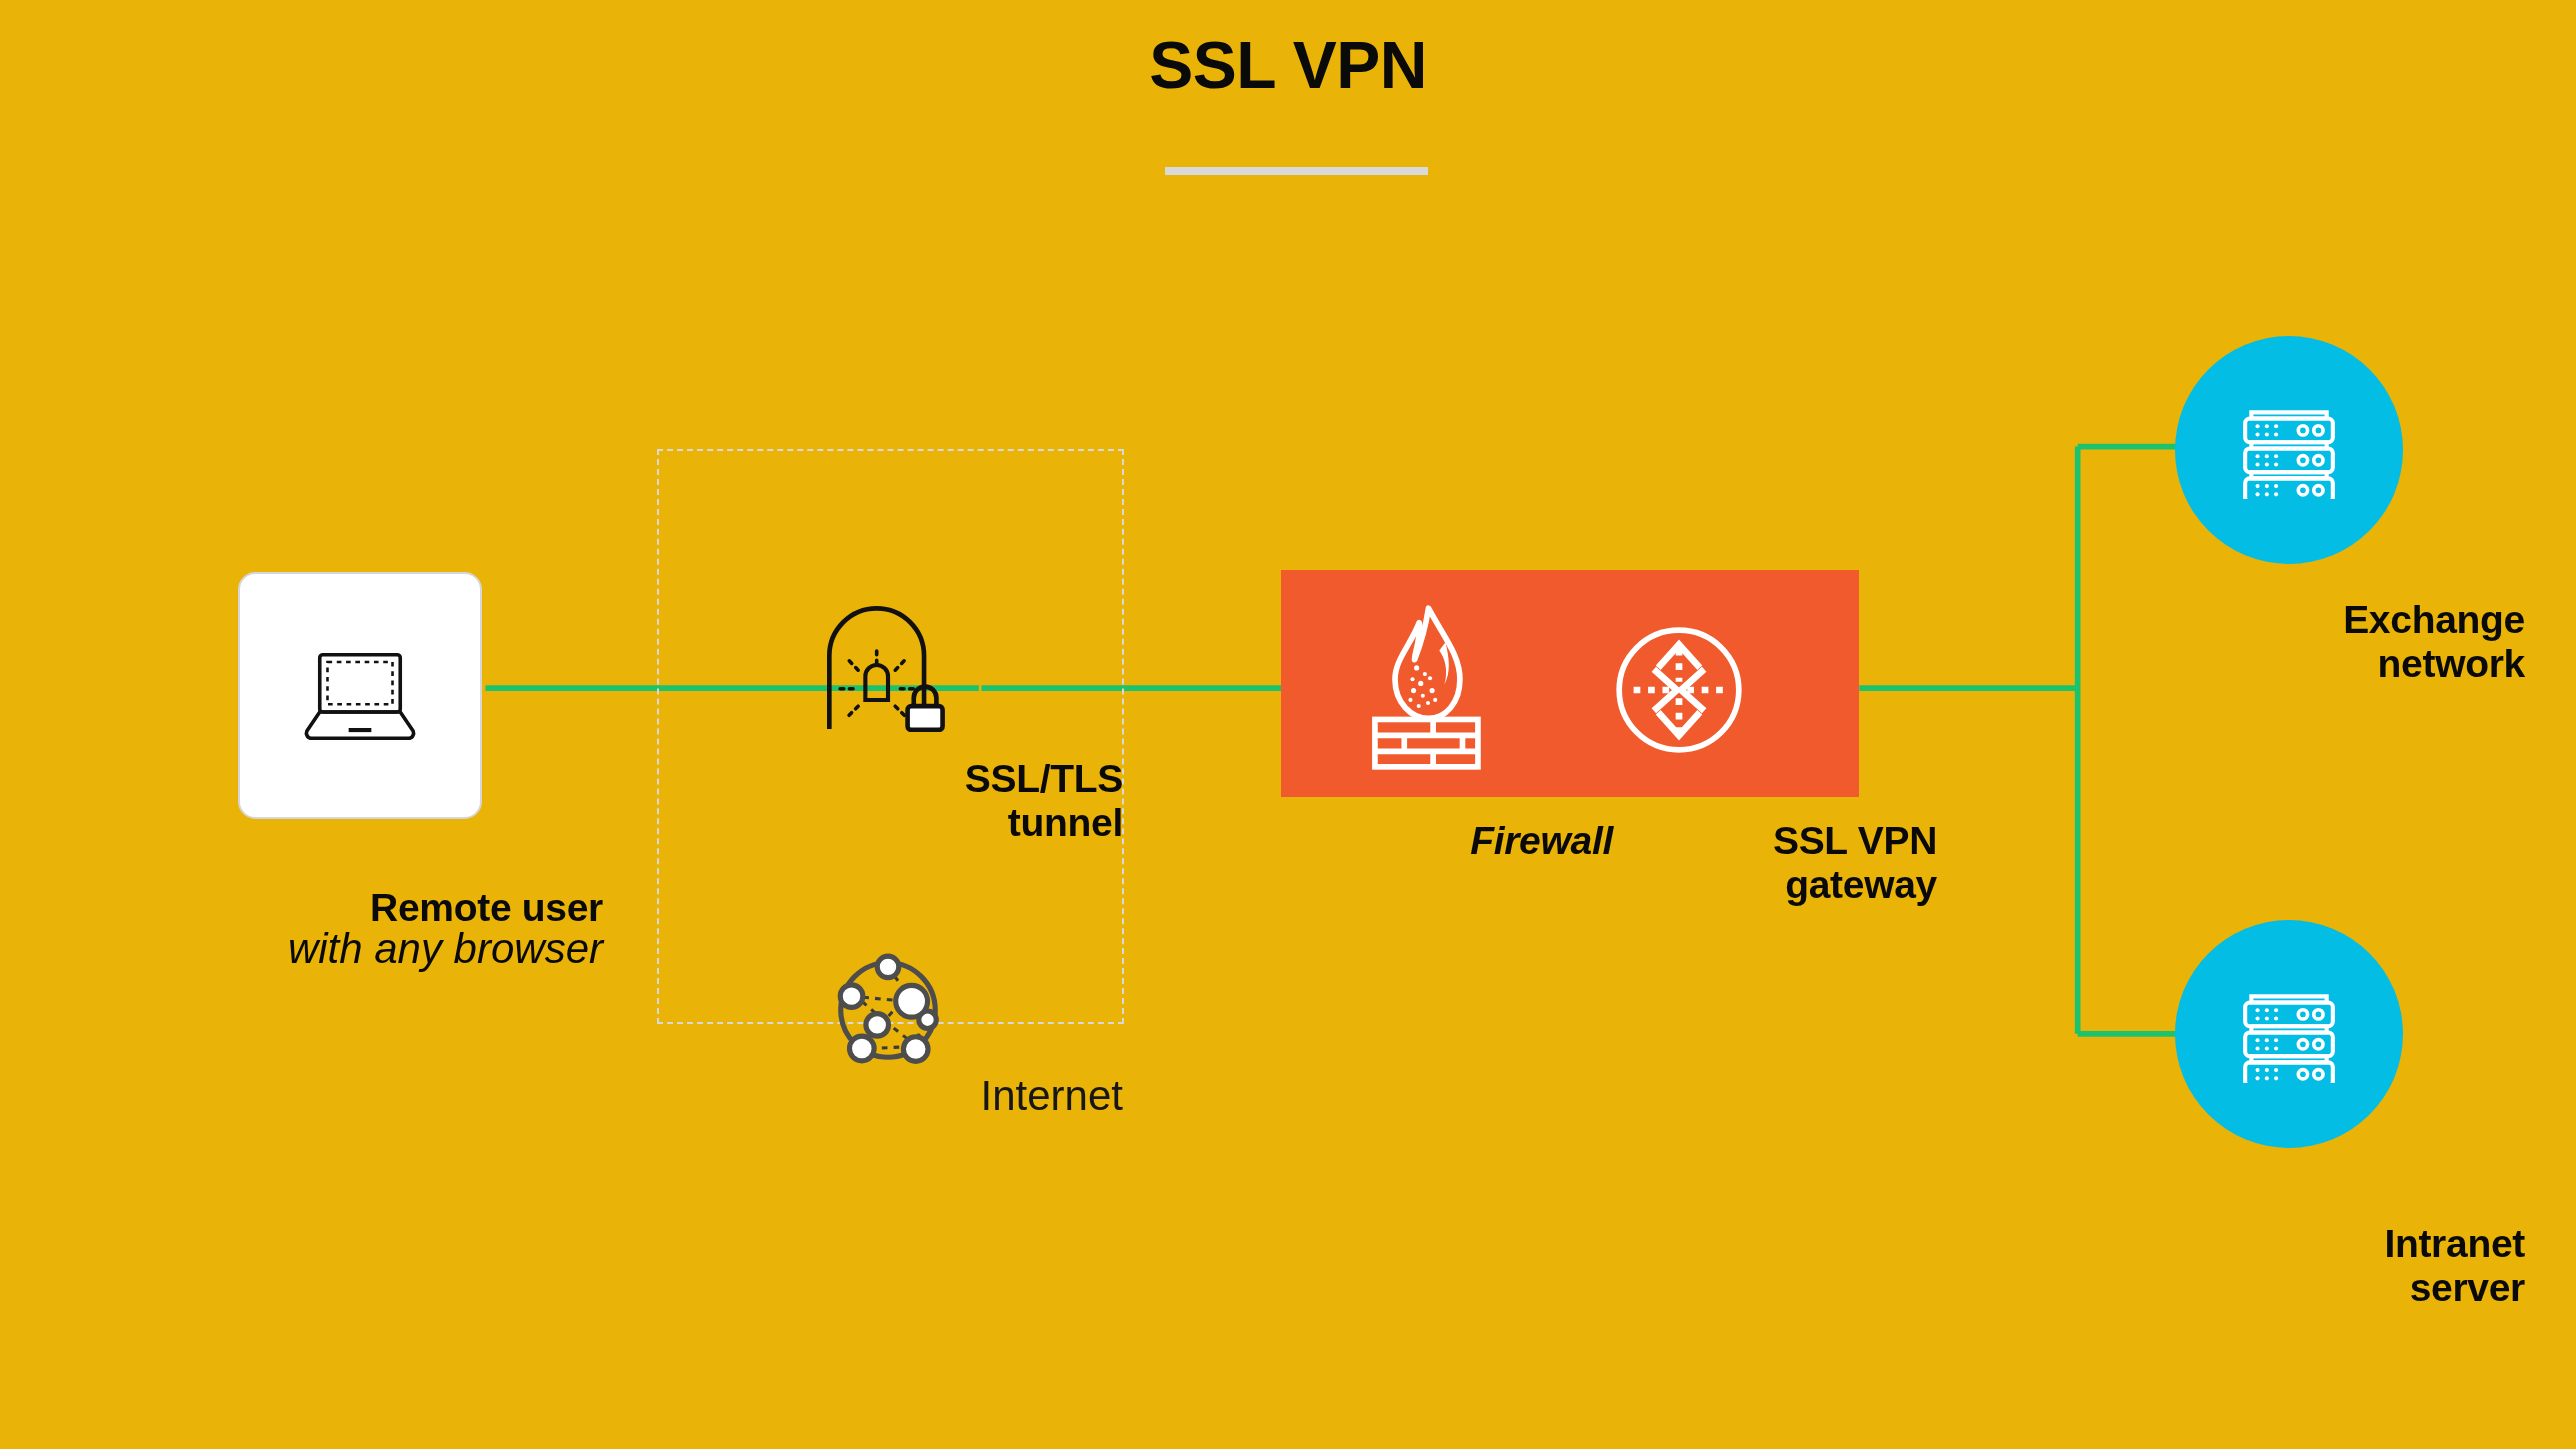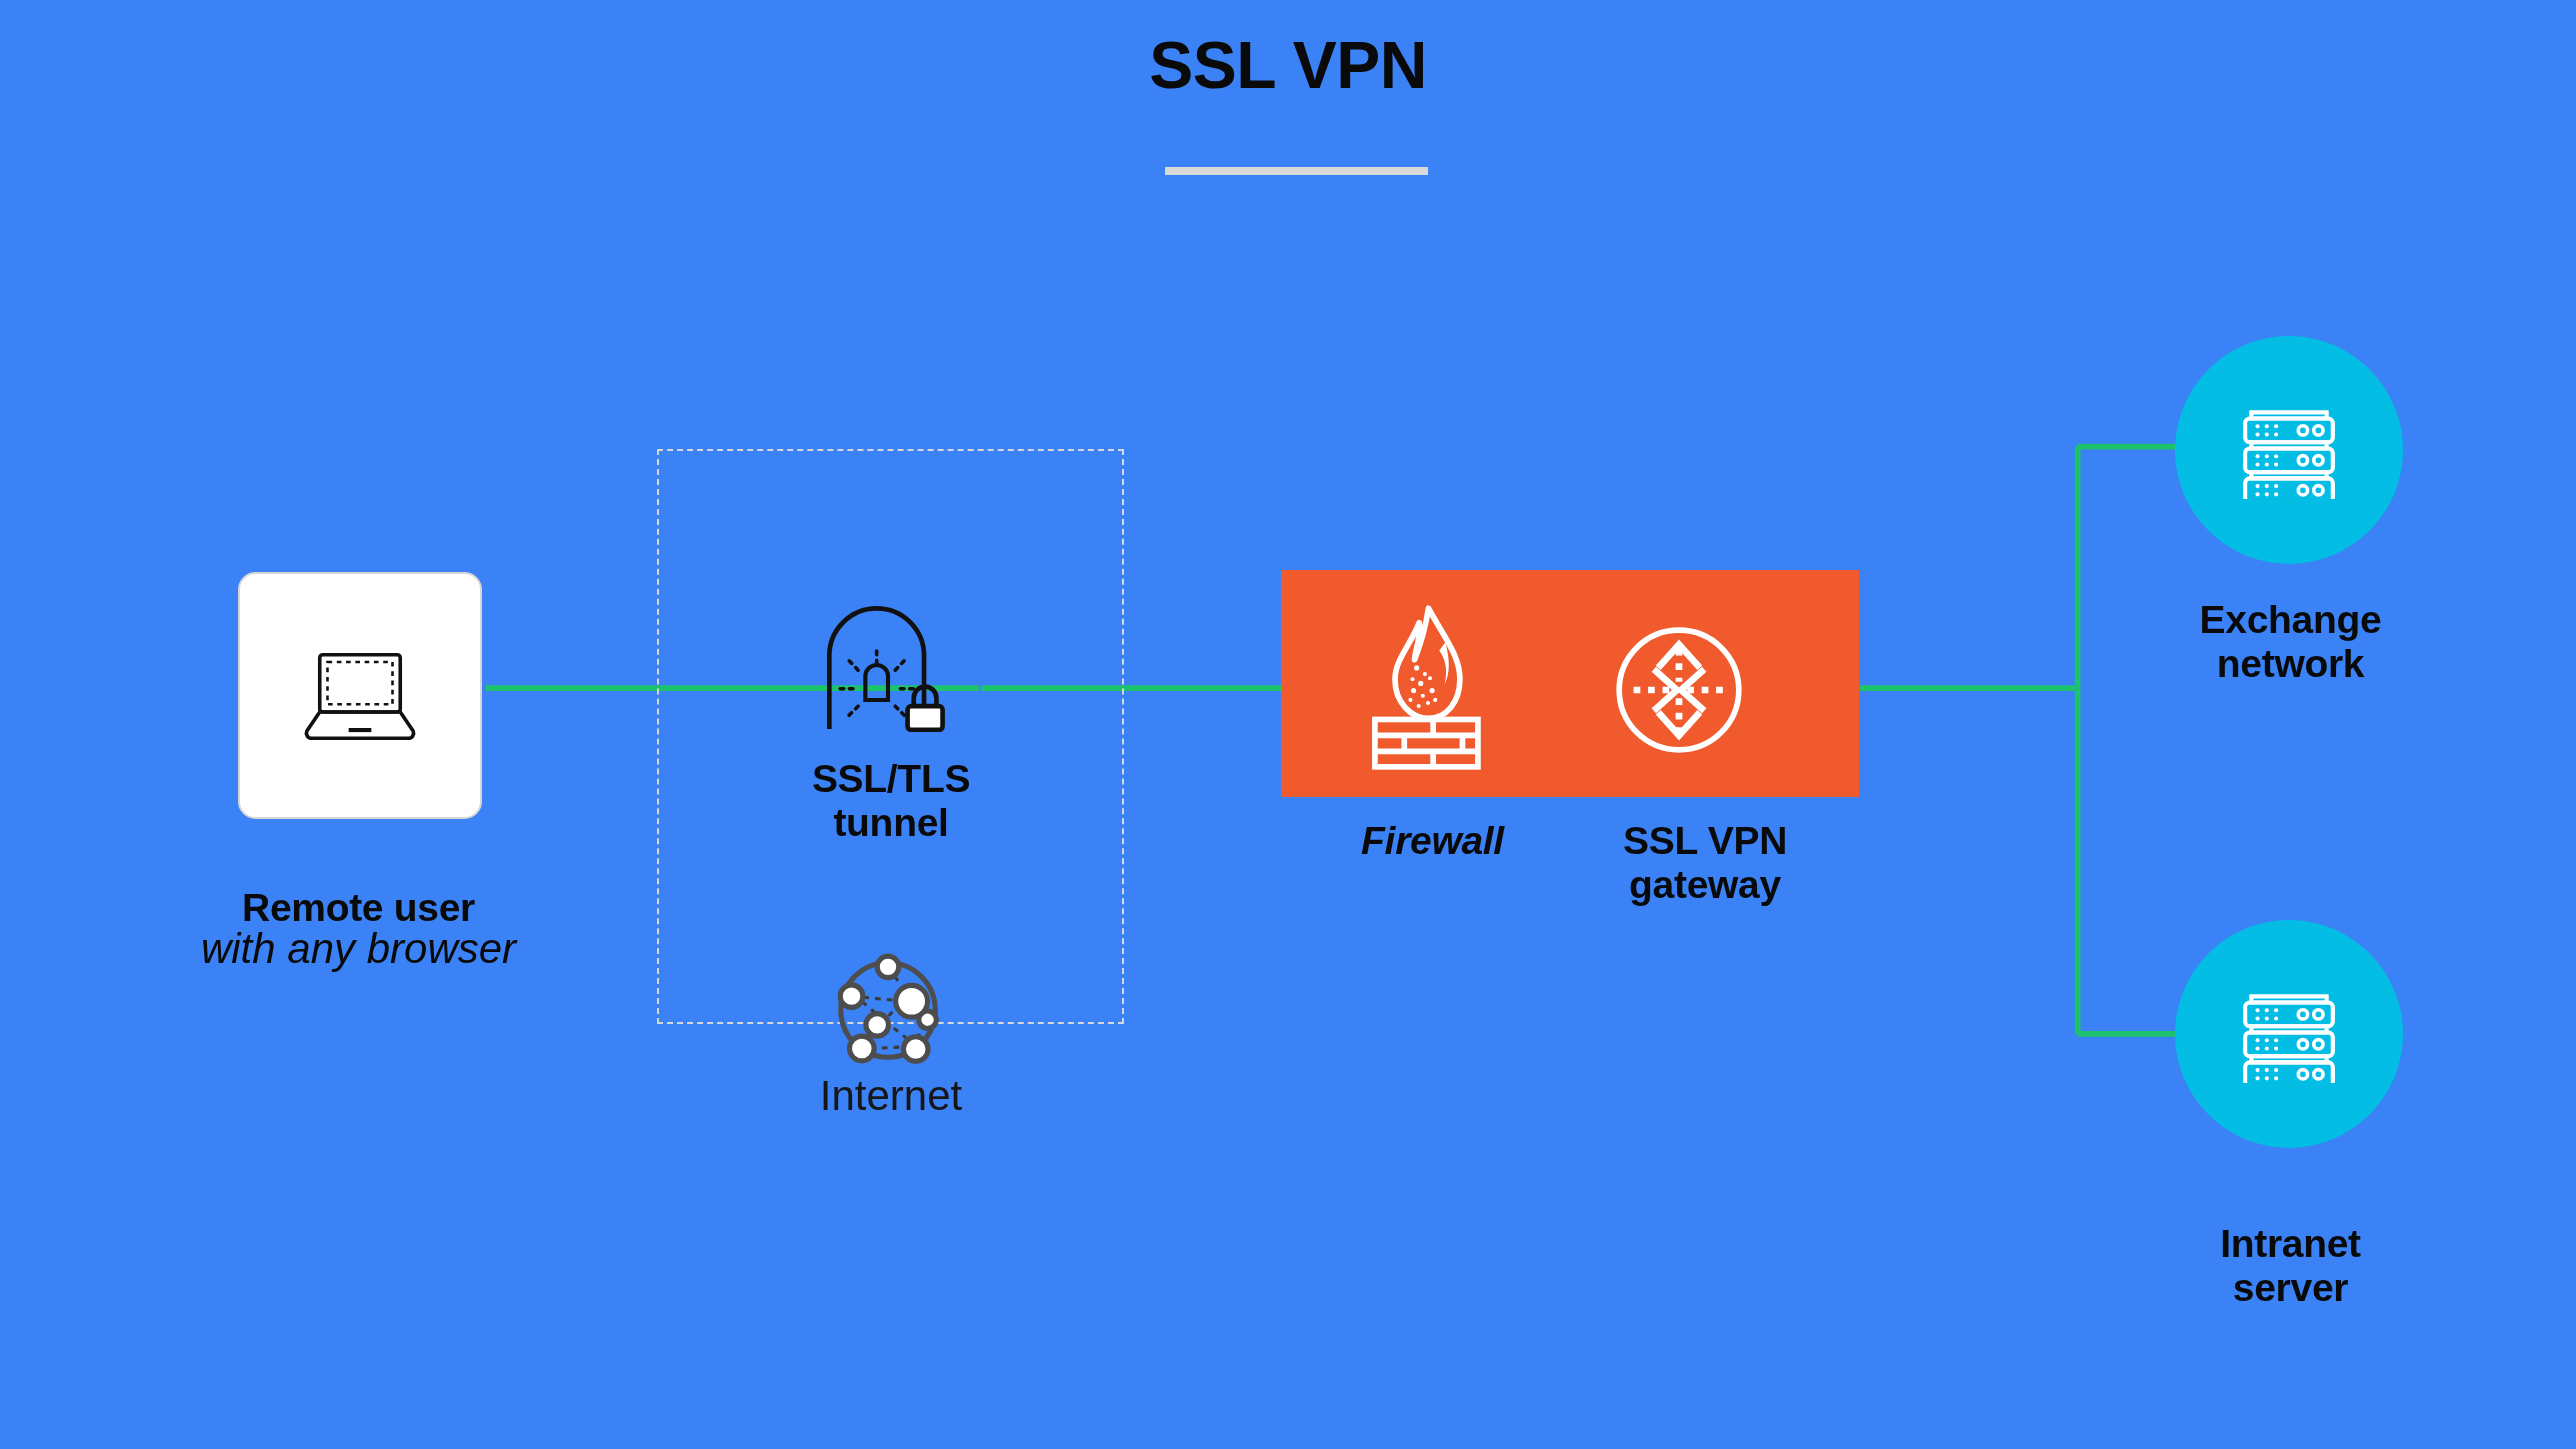--- a/index.html
+++ b/index.html
@@ -12,21 +12,21 @@
     width: 2576px;
     height: 1449px;
     font-family: "Liberation Sans", sans-serif;
     color: #000000;
     overflow: hidden;
   }
   #stage {
     position: relative;
     width: 2576px;
     height: 1449px;
-    background: #3b82f6;
+    background: #eab308;
   }
 
   
   .title {
     position: absolute;
     left: 0;
     top: 31px;
     width: 2576px;
     text-align: center;
     font-size: 66px;
@@ -67,21 +67,21 @@
     box-sizing: border-box;
   }
   .user-icon {
     position: absolute;
     left: 50%;
     top: 50%;
     transform: translate(-50%, -50%);
   }
   .lbl {
     position: absolute;
-    text-align: center;
+    text-align: right;
     color: #0a0a0a;
   }
   .lbl-bold {
     font-weight: 700;
     font-size: 39px;
     line-height: 1.13;
     letter-spacing: -0.3px;
   }
   .lbl-italic {
     font-style: italic;

